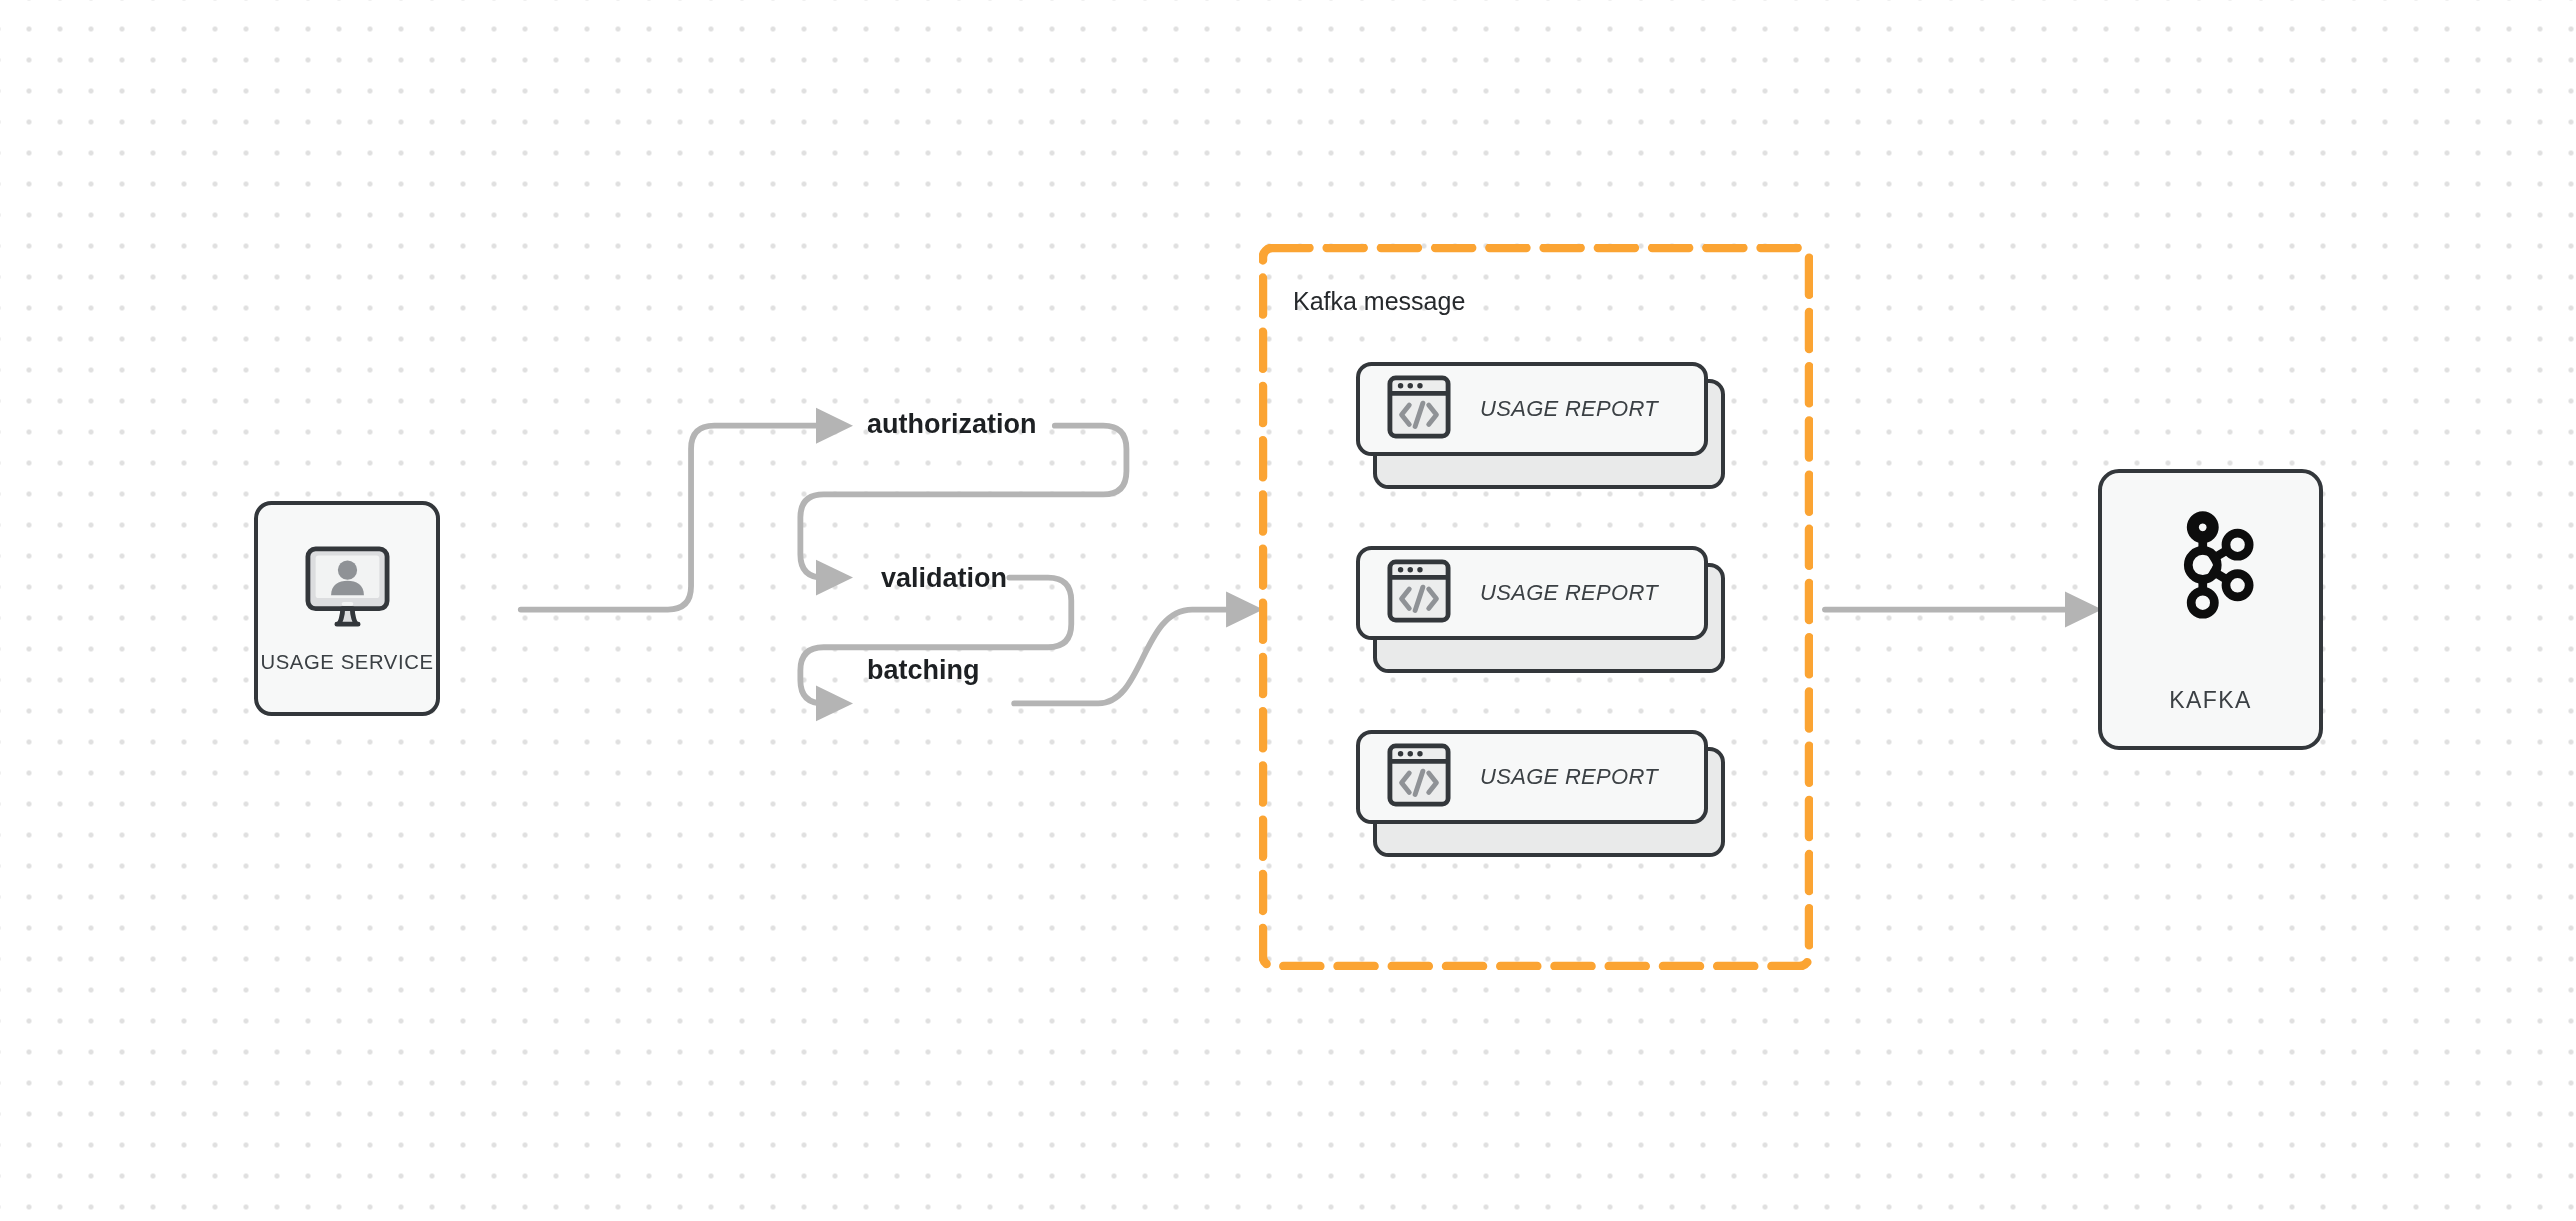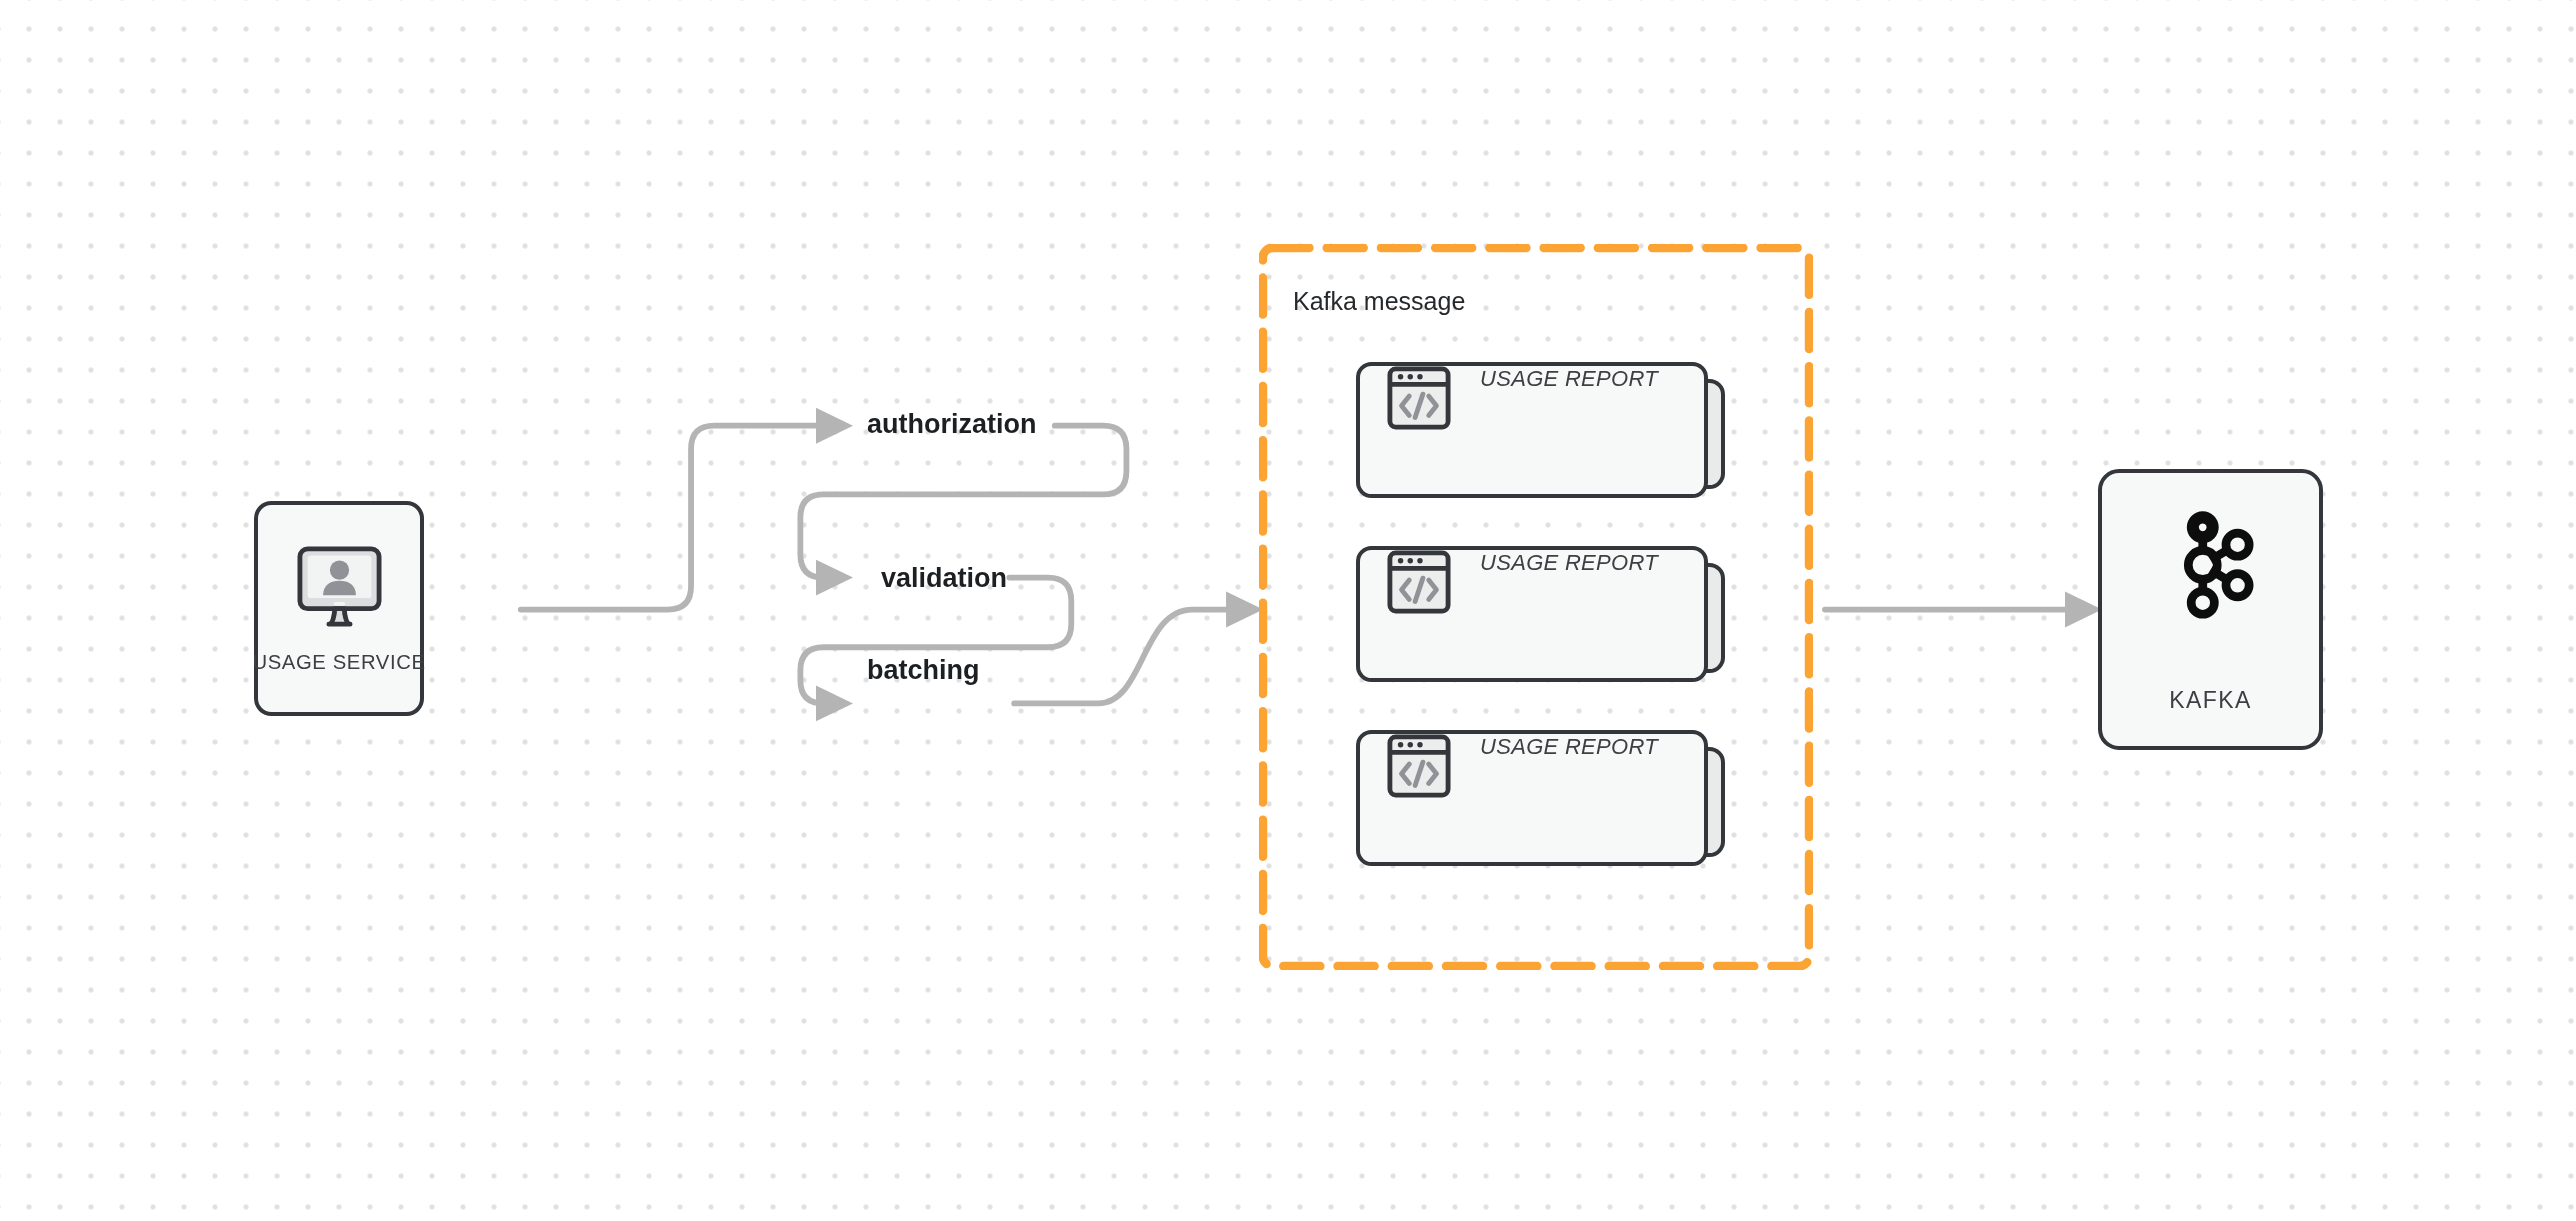--- a/index.html
+++ b/index.html
@@ -44,21 +44,21 @@
   .node-label {
     color: #3b4044;
     text-align: center;
     white-space: nowrap;
   }
 
   
   #usage-service-node {
     left: 254px;
     top: 501px;
-    width: 170px;
+    width: 186px;
     height: 215px;
   }
   #usage-service-node .icon-wrap {
     margin-top: 1.9px;
     margin-bottom: 19.4px;
   }
   #usage-service-node .node-label {
     font-size: 20.3px;
     letter-spacing: 0.6px;
     font-weight: 400;
@@ -128,28 +128,28 @@
     box-sizing: border-box;
     background: #e9eaea;
     border: 4.8px solid #33373b;
     border-radius: 15.5px;
   }
   .report-card {
     position: absolute;
     left: 0;
     top: 0;
     width: 352px;
-    height: 136px;
+    height: 94px;
     box-sizing: border-box;
     background: #f7f8f8;
     border: 4.8px solid #33373b;
     border-radius: 15.5px;
     display: flex;
     flex-direction: row;
-    align-items: flex-start;
+    align-items: center;
   }
   .report-card .code-icon {
     margin-left: 27px;
     flex: 0 0 auto;
   }
   .report-card .report-label {
     margin-left: 29px;
     font-size: 22px;
     font-style: italic;
     color: #3b4044;

